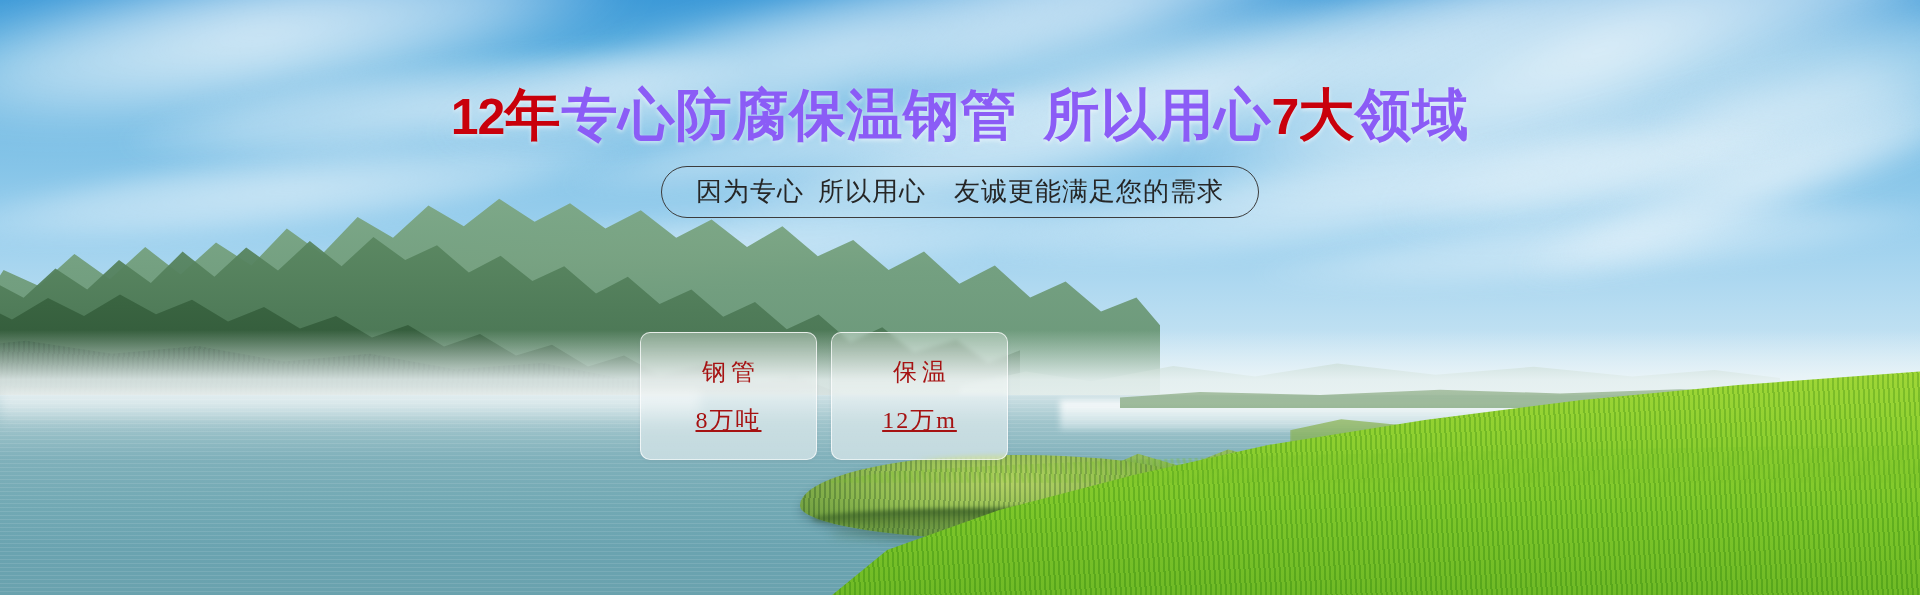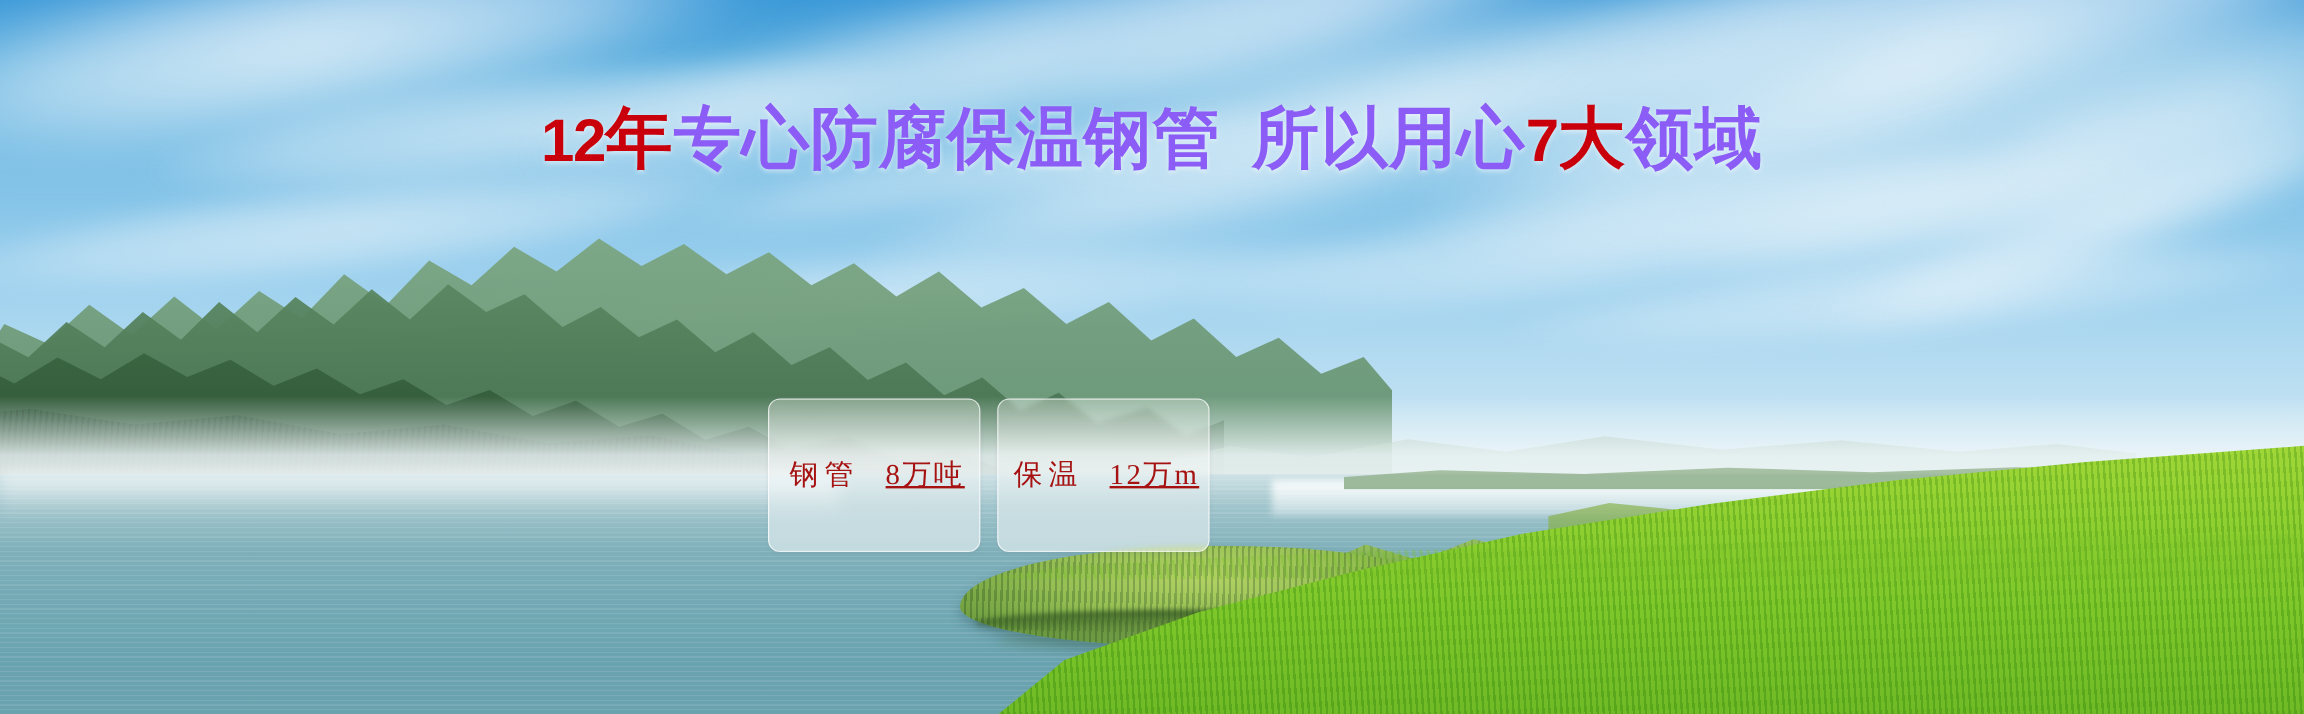--- a/index.html
+++ b/index.html
@@ -253,21 +253,21 @@
   .cards{
     position:absolute;left:640px;top:332px;
     display:flex;gap:14px;
   }
   .card{
     width:175px;height:126px;
     border-radius:10px;
     border:1px solid rgba(255,255,255,.72);
     background:linear-gradient(to bottom, rgba(255,255,255,.30) 0%, rgba(255,255,255,.38) 52%, rgba(255,255,255,.52) 100%);
     backdrop-filter:blur(2px);
-    display:flex;flex-direction:row;
+    display:flex;flex-direction:column;
     align-items:center;justify-content:center;
     gap:22px;
     box-shadow:0 1px 3px rgba(120,140,150,.18);
   }
   .card-label{
     font-size:24px;line-height:26px;
     letter-spacing:5px;text-indent:5px;
     color:#a61212;
     font-family:"Liberation Sans","DejaVu Sans",sans-serif;
   }
@@ -328,20 +328,25 @@
   <div class="island-refl"></div>
 
   <div class="grass-left"></div>
   <div class="grass"></div>
   <div class="grass-top"></div>
 
   <div class="headline">
     <span class="red num">12</span><span class="red">年</span><span class="dark">专心防腐保温钢管</span><span class="gap"></span><span class="dark">所以用心</span><span class="red num">7</span><span class="red">大</span><span class="dark">领域</span>
   </div>
 
+  <div class="subtitle-wrap">
+    <div class="subtitle">
+      <span>因为专心</span><span class="sp"></span><span>所以用心</span><span class="sp"></span><span class="sp"></span><span>友诚更能满足您的需求</span>
+    </div>
+  </div>
 
   <div class="cards">
 
     <div class="card">
       <div class="card-label">钢管</div>
       <div class="card-value">
         <span>8万吨</span>
       </div>
     </div>
 

